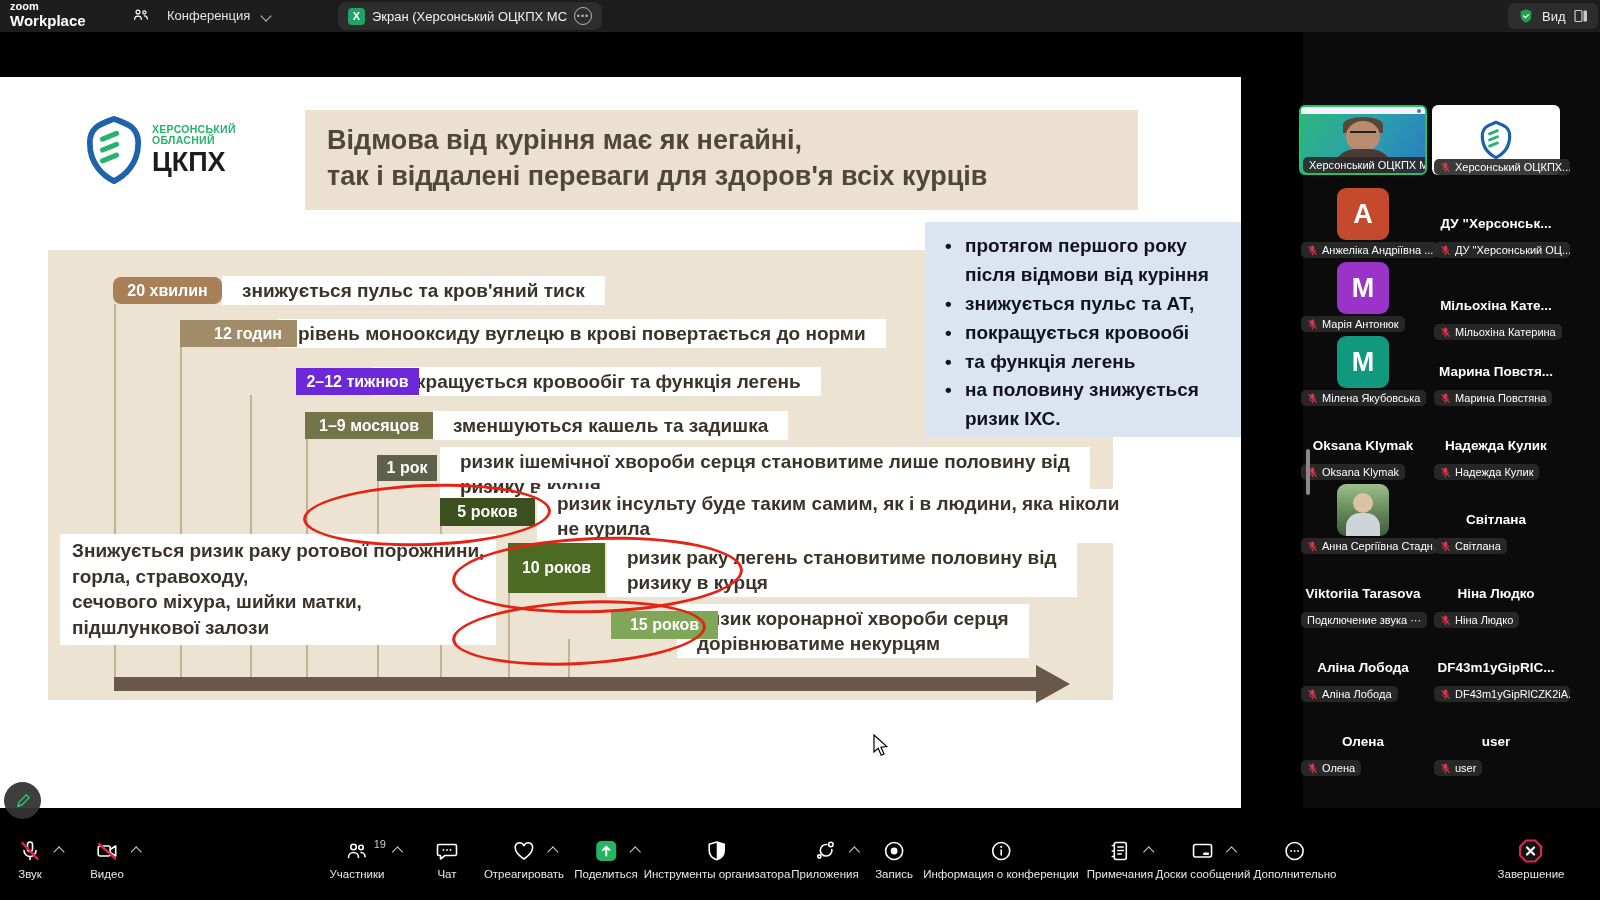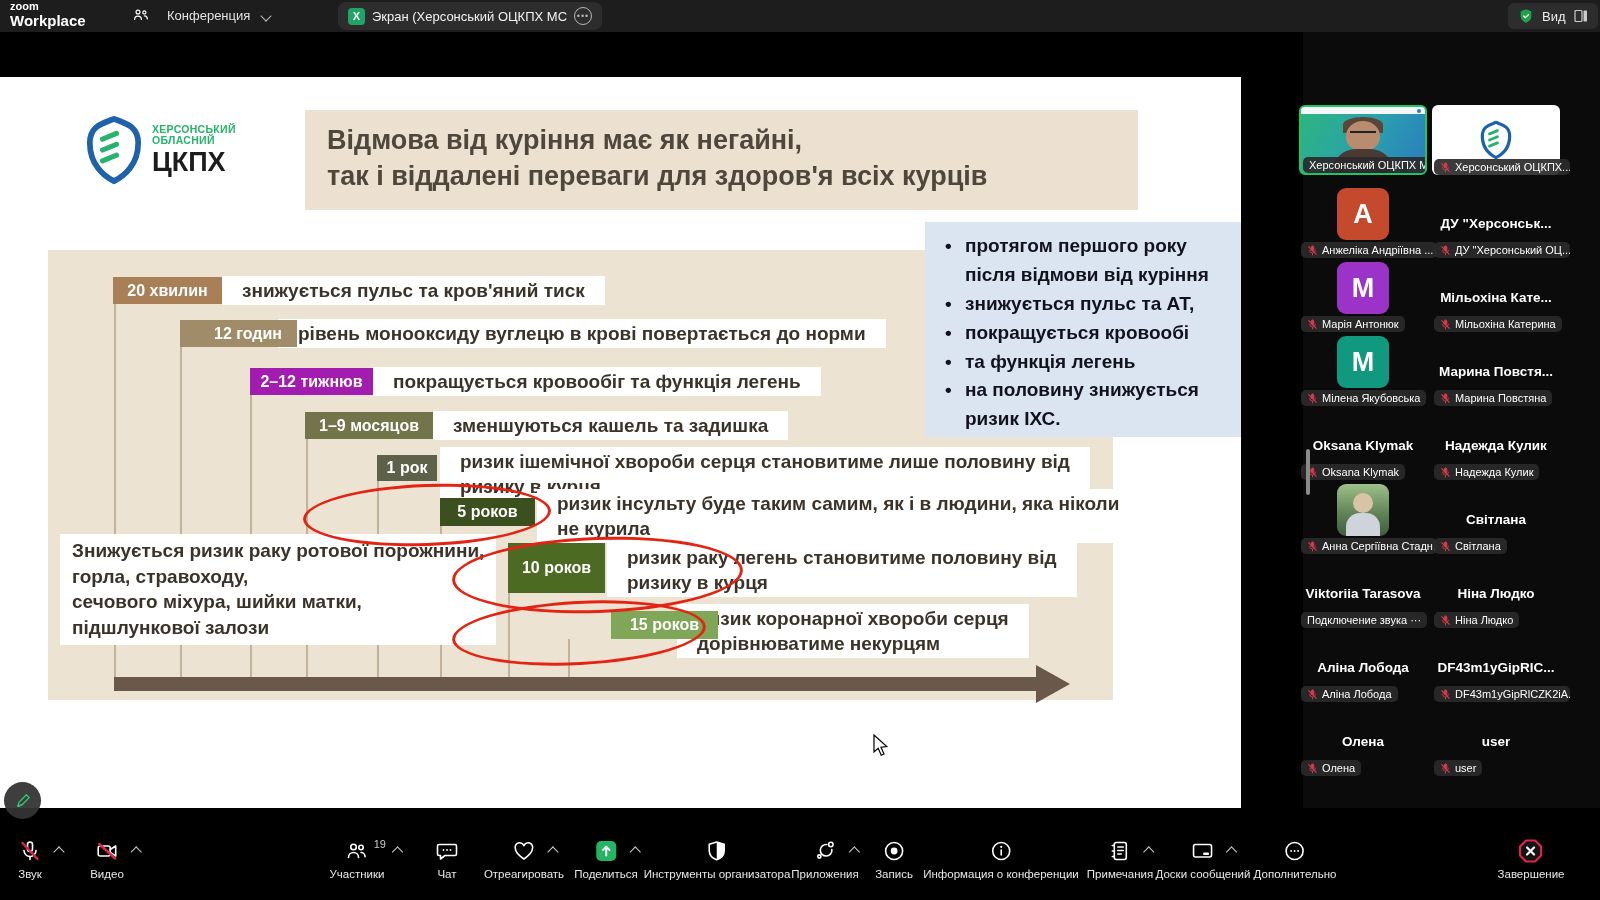--- a/index.html
+++ b/index.html
@@ -172,25 +172,25 @@
 
   <div class="col-line" style="left:114px;top:227px;height:374px"></div>
   <div class="col-line" style="left:180px;top:270px;height:331px"></div>
   <div class="col-line" style="left:250px;top:318px;height:283px"></div>
   <div class="col-line" style="left:306px;top:362px;height:239px"></div>
   <div class="col-line" style="left:377px;top:404px;height:197px"></div>
   <div class="col-line" style="left:440px;top:449px;height:152px"></div>
   <div class="col-line" style="left:508px;top:516px;height:85px"></div>
   <div class="col-line" style="left:568px;top:562px;height:39px"></div>
 
-  <div class="tl-label l1" style="background-color: rgb(168, 127, 86);">20 хвилин</div>
+  <div class="tl-label l1" style="background-color: rgb(168, 127, 86); border-radius: 8px;">20 хвилин</div>
   <div class="tl-text t1">знижується пульс та кров'яний тиск</div>
   <div class="tl-label l2" style="background-color: rgb(160, 140, 104); padding-left: 19px;">12 годин</div>
   <div class="tl-text t2">рівень монооксиду вуглецю в крові повертається до норми</div>
-  <div class="tl-label l3" style="background-color: #a21caf;">2–12 тижнюв</div>
+  <div class="tl-label l3" style="background-color: #6d28d9; margin-left: 46px;">2–12 тижнюв</div>
   <div class="tl-text t3">покращується кровообіг та функція легень</div>
   <div class="tl-label l4" style="background-color: rgb(115, 116, 74);">1–9 мосяцов</div>
   <div class="tl-text t4">зменшуються кашель та задишка</div>
   <div class="tl-label l5" style="background-color: rgb(94, 97, 73);">1 рок</div>
   <div class="tl-text t5">ризик ішемічної хвороби серця становитиме лише половину від
 ризику  в курця</div>
   <div class="tl-label l6" style="background-color: rgb(60, 79, 30);">5 роков</div>
   <div class="tl-text t6">ризик інсульту буде таким самим, як і в людини, яка ніколи
 не курила</div>
   <div class="tl-label l7" style="background-color: rgb(77, 106, 35);">10 роков</div>
@@ -270,21 +270,21 @@
 
   <div class="tile" style="left:-4px;top:230px">
     <div class="avatar" style="background-color: rgb(155, 51, 201);">М</div>
     <div class="pill">
         <svg width="11" height="11">
           <use href="#micoff"></use>
         </svg>
         <span>Марія Антонюк</span>
       </div>
   </div>
-  <div class="tile" style="left:129px;top:230px">
+  <div class="tile" style="left:129px;top:238px">
     <div class="center-name">Мільохіна Кате...</div>
     <div class="pill">
         <svg width="11" height="11">
           <use href="#micoff"></use>
         </svg>
         <span>Мільохіна Катерина</span>
       </div>
   </div>
 
   <div class="tile" style="left:-4px;top:304px">

